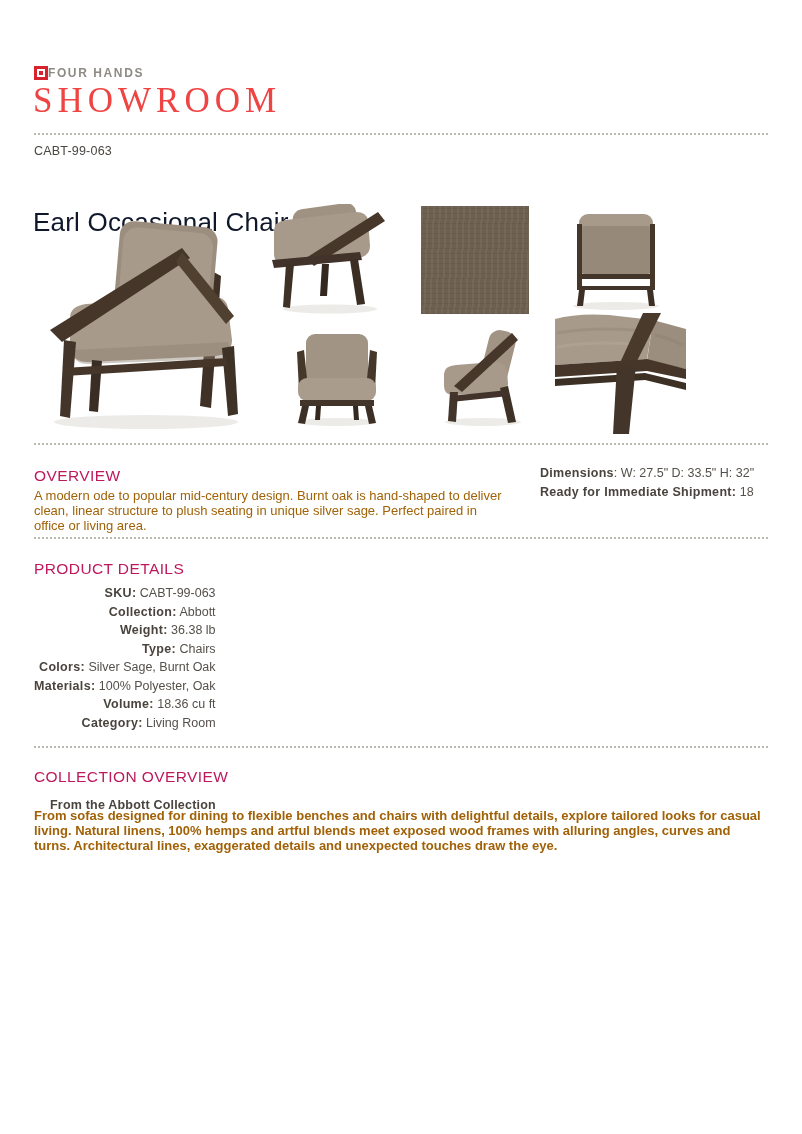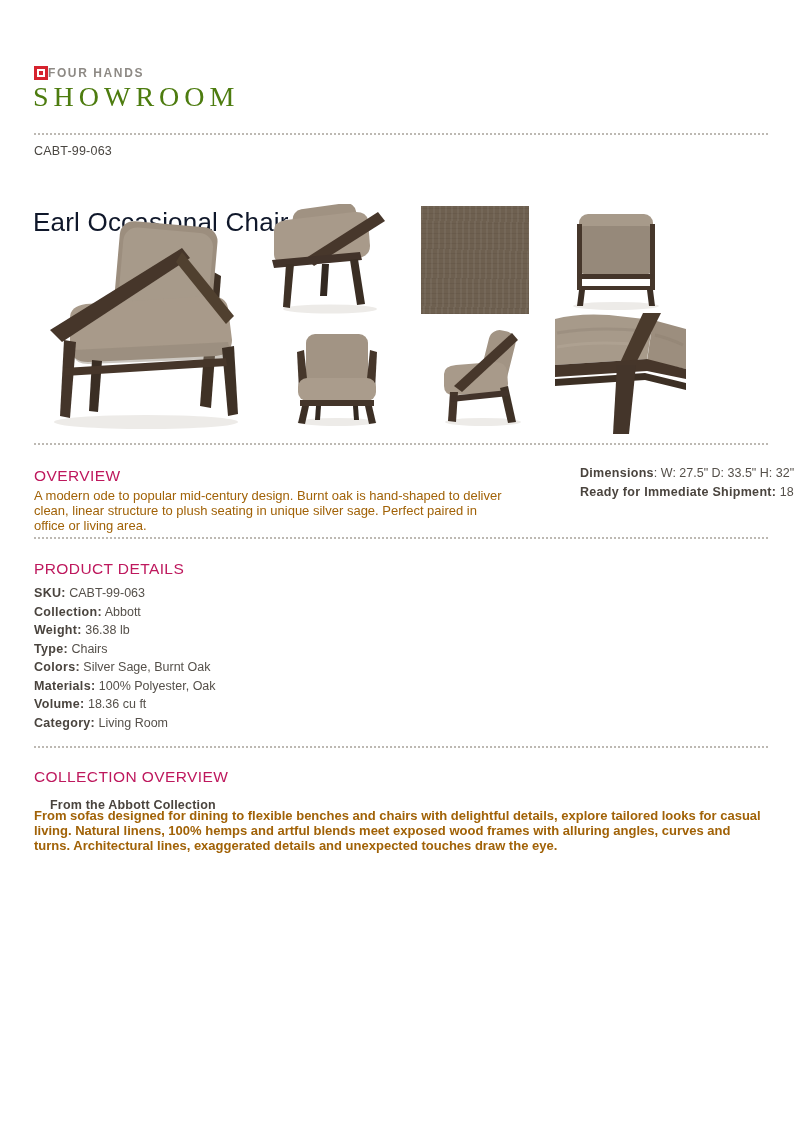--- a/index.html
+++ b/index.html
@@ -7,22 +7,22 @@
     width:802px;height:1134px;background:#ffffff;position:relative;
     font-family:"Liberation Sans", sans-serif;color:#54504a;
     -webkit-font-smoothing:antialiased;
   }
   .abs{position:absolute;}
   
   .logo-row{left:34px;top:66px;display:flex;align-items:center;}
   .logo-mark{width:14px;height:14px;background:#d6232e;position:relative;flex:0 0 auto;}
   .logo-mark::after{content:"";position:absolute;inset:3px;border:2px solid #ffffff;}
   .logo-text{font-size:12px;font-weight:bold;letter-spacing:1.6px;color:#8e8a85;}
-  .showroom{left:33px;top:81px;font-family:"Liberation Serif", serif;font-size:28px;
-    letter-spacing:5px;color:#4d7c0f;font-weight:400;}
+  .showroom{left:33px;top:81px;font-family:"Liberation Serif", serif;font-size:35px;
+    letter-spacing:5px;color:#ef4444;font-weight:400;}
   
   .rule{left:34px;width:734px;height:0;border-top:2px dotted #bdb9b3;}
   
   .sku-eyebrow{left:34px;top:144px;font-size:12.5px;color:#4a4641;letter-spacing:0.2px;}
   .page-title{left:33px;top:162px;font-size:26px;color:#0f172a;letter-spacing:0.2px;margin-top:45px;}
   
   .gallery{left:34px;top:200px;width:734px;height:240px;}
   .fig{position:absolute;}
   .fig svg{display:block;width:100%;height:100%;}
   .fig-main{left:0;top:0;width:224px;height:238px;}
@@ -36,24 +36,24 @@
   .fig-side{left:402px;top:126px;width:94px;height:102px;}
   .fig-back{left:523px;top:8px;width:118px;height:104px;}
   .fig-detail{left:521px;top:113px;width:131px;height:121px;overflow:hidden;}
   
   .section-heading{font-size:15.5px;color:#be185d;letter-spacing:0.4px;}
   .body-text{font-size:13px;line-height:15px;color:#a16207;}
   .overview-heading{left:34px;top:467px;}
   .overview-body{left:34px;top:488px;width:472px;}
   
   .availability{left:540px;top:464px;font-size:12.5px;line-height:18.8px;color:#55504a;}
-  .availability .lbl{font-weight:bold;color:#4a443e;letter-spacing:0.3px;margin-left:40px;}
+  .availability .lbl{font-weight:bold;color:#4a443e;letter-spacing:0.3px;}
   
   .details-heading{left:34px;top:560px;}
-  .details-list{left:34px;top:584px;font-size:12.5px;line-height:18.5px;}
+  .details-list{left:34px;top:584px;font-size:12.5px;line-height:18.5px;text-align:right;}
   .details-list .lbl{font-weight:bold;color:#4a443e;letter-spacing:0.3px;}
   .details-list .val{color:#55504a;}
   
   .collection-heading{left:34px;top:768px;}
   .collection-sub{left:34px;top:798px;font-size:12.5px;font-weight:bold;color:#4a443e;letter-spacing:0.2px;padding-left:16px;}
   .collection-body{left:34px;top:808px;width:735px;font-weight:bold;}
 </style>
 </head>
 <body>
 

